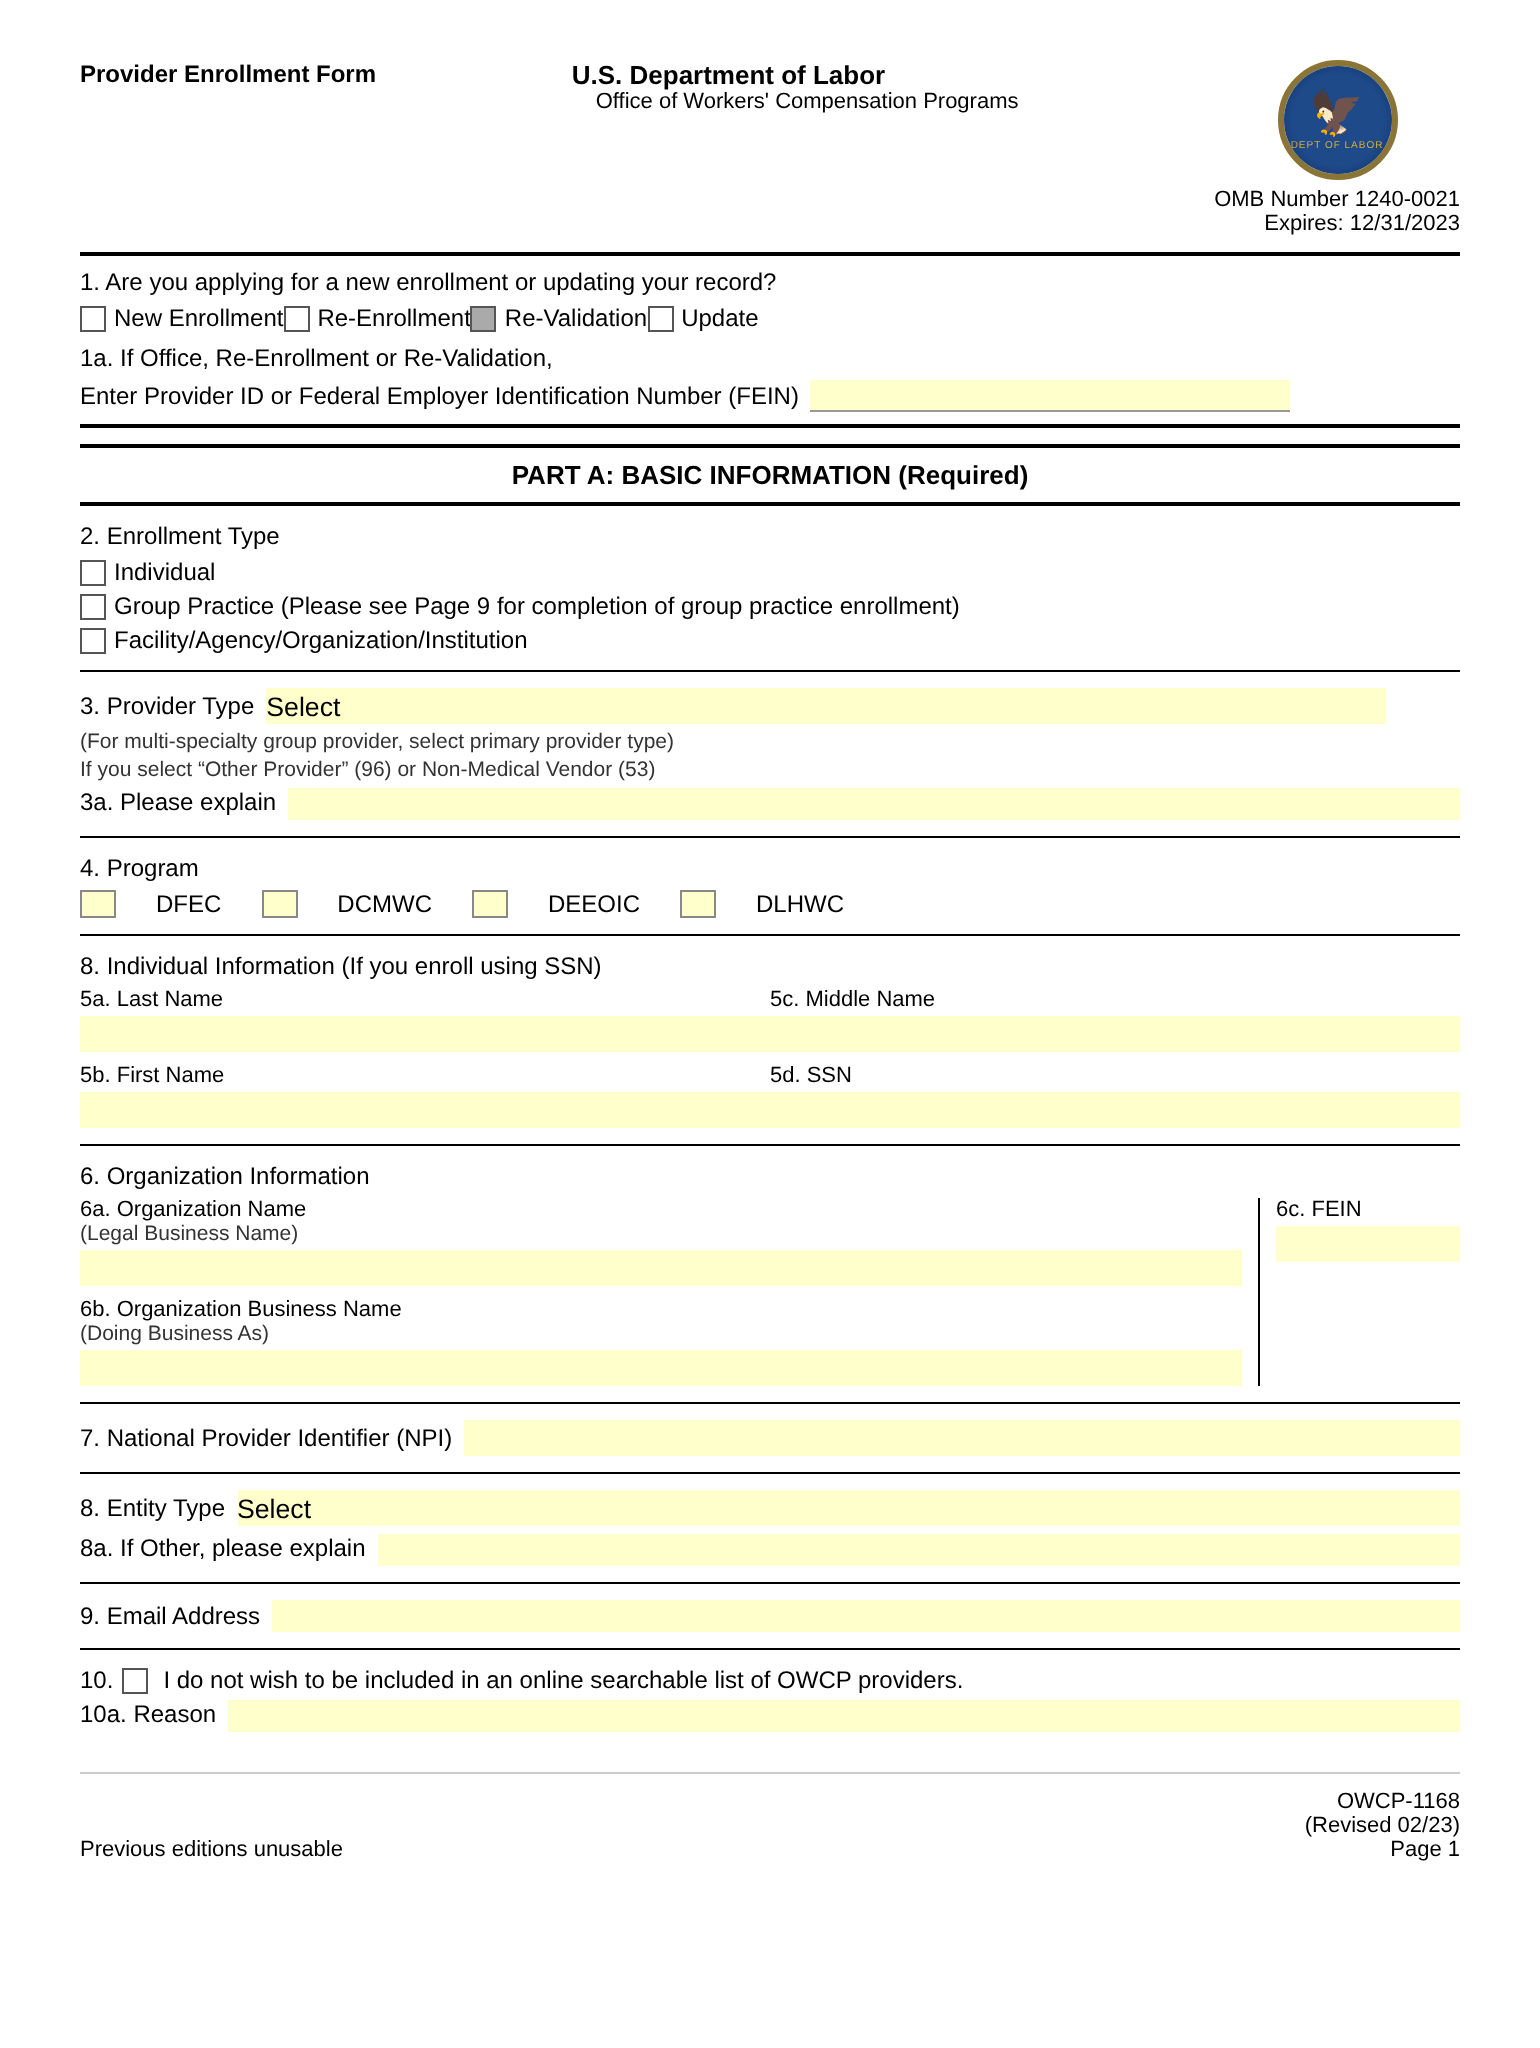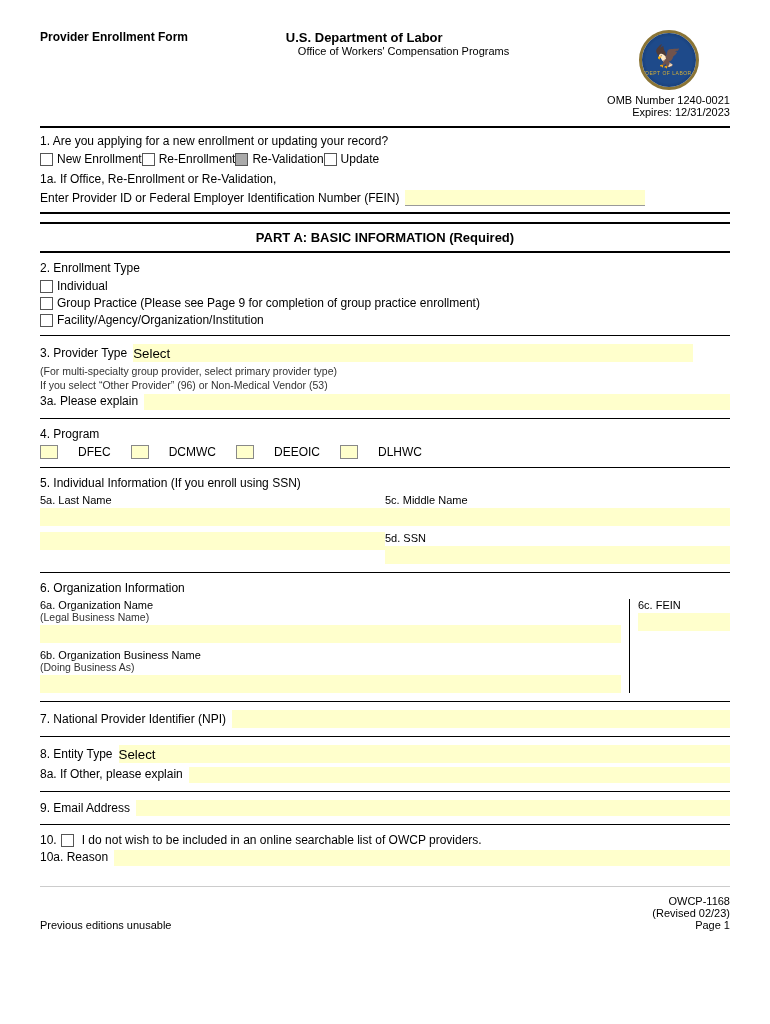--- a/index.html
+++ b/index.html
@@ -234,25 +234,26 @@
     <div class="program-item">
       <span class="program-checkbox"></span>
       <span>DLHWC</span>
     </div>
   </div>
 </div>
 
 <div class="divider"></div>
 
 <div class="section">
-  <div class="section-label">5. Individual Information (If you enroll using SSN)</div>
+  <div class="section-label">8. Individual Information (If you enroll using SSN)</div>
   <div style="display:flex; ">
     <div style="flex:1;">
       <div class="field-label">5a. Last Name</div>
       <input type="text" style="background: rgb(255, 255, 204); border: none; width: 100%; height: 18px; margin-bottom: 6px;">
+      <div class="field-label">5b. First Name</div>
       <input type="text" style="background: rgb(255, 255, 204); border: none; width: 100%; height: 18px;">
     </div>
     <div style="flex:1;">
       <div class="field-label">5c. Middle  Name</div>
       <input type="text" style="background: rgb(255, 255, 204); border: none; width: 100%; height: 18px; margin-bottom: 6px;">
       <div class="field-label">5d. SSN</div>
       <input type="text" style="background: rgb(255, 255, 204); border: none; width: 100%; height: 18px;">
     </div>
   </div>
 </div>

